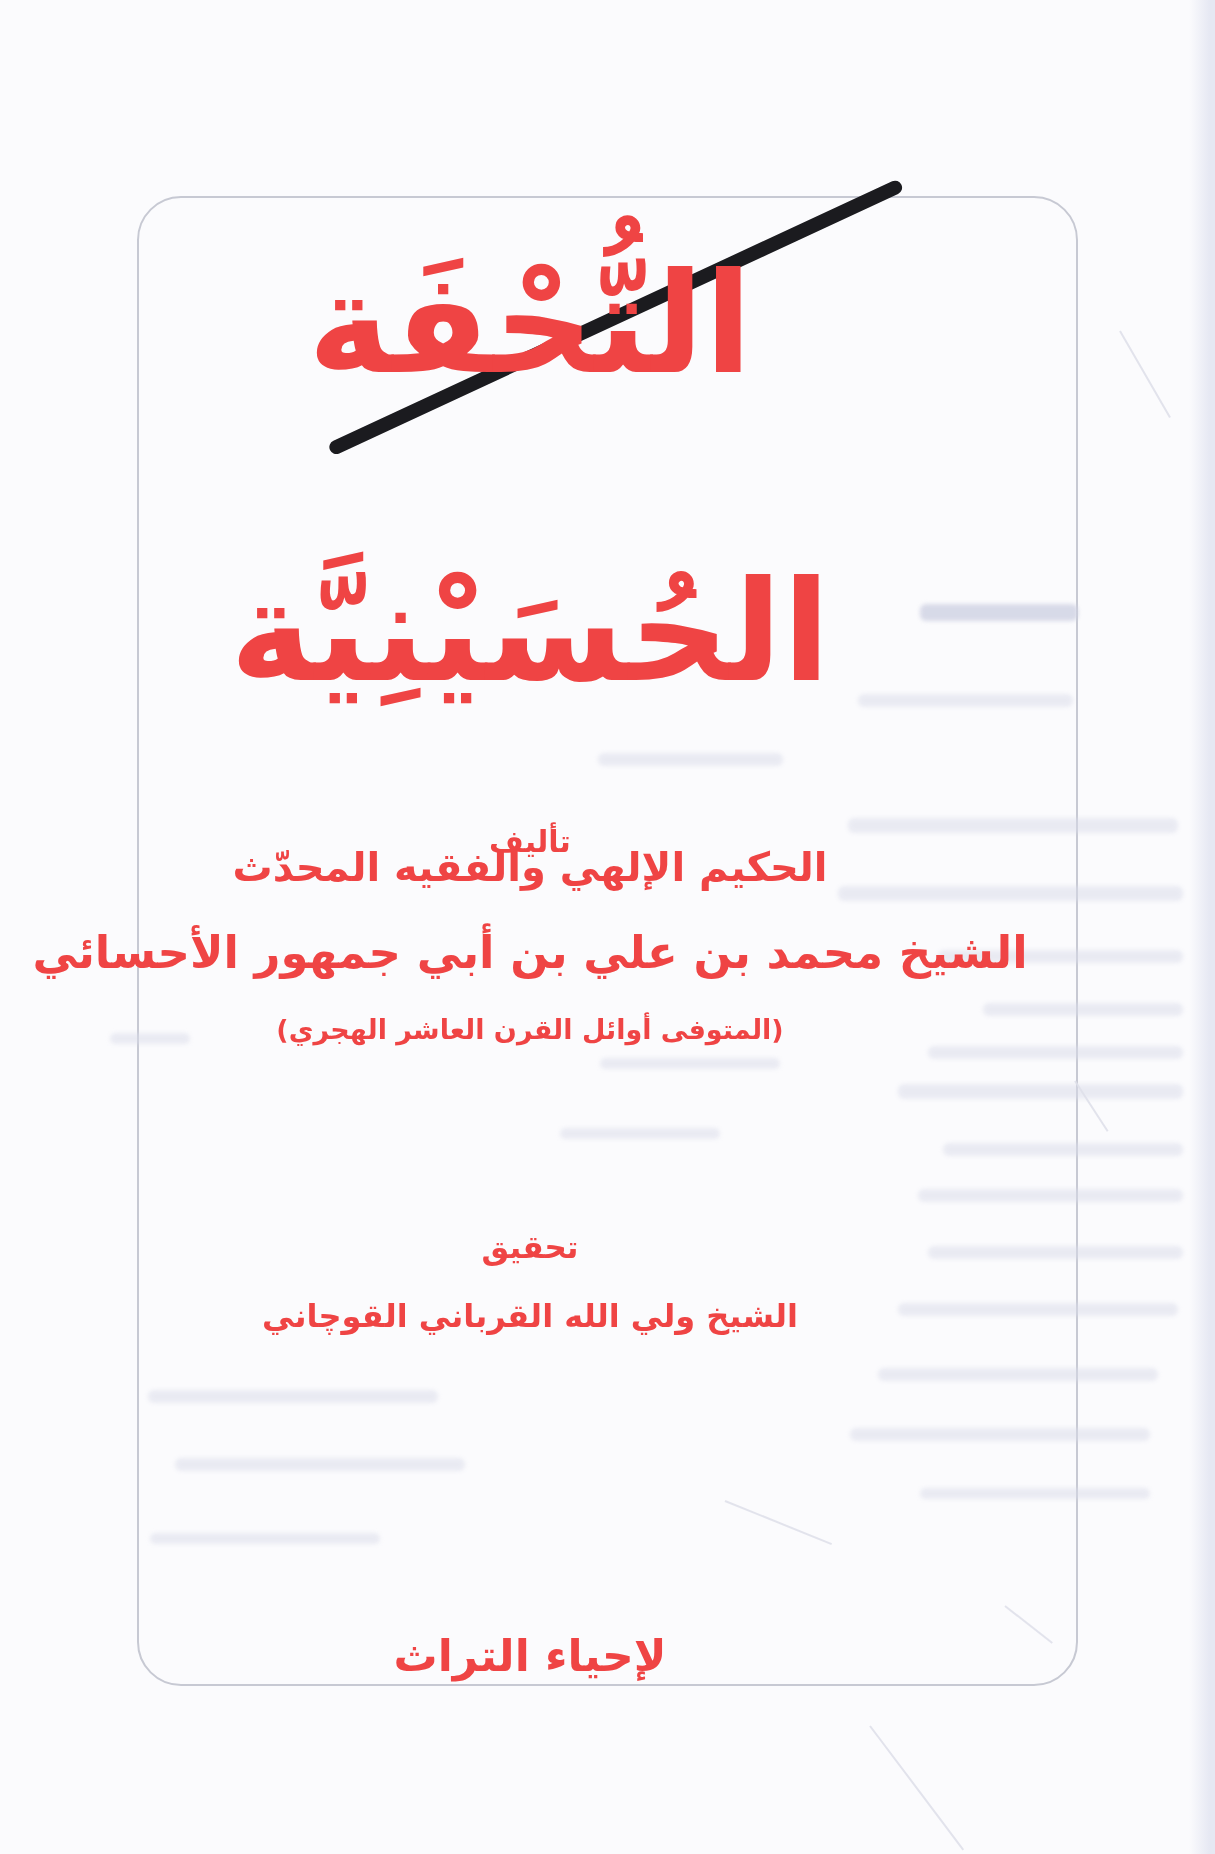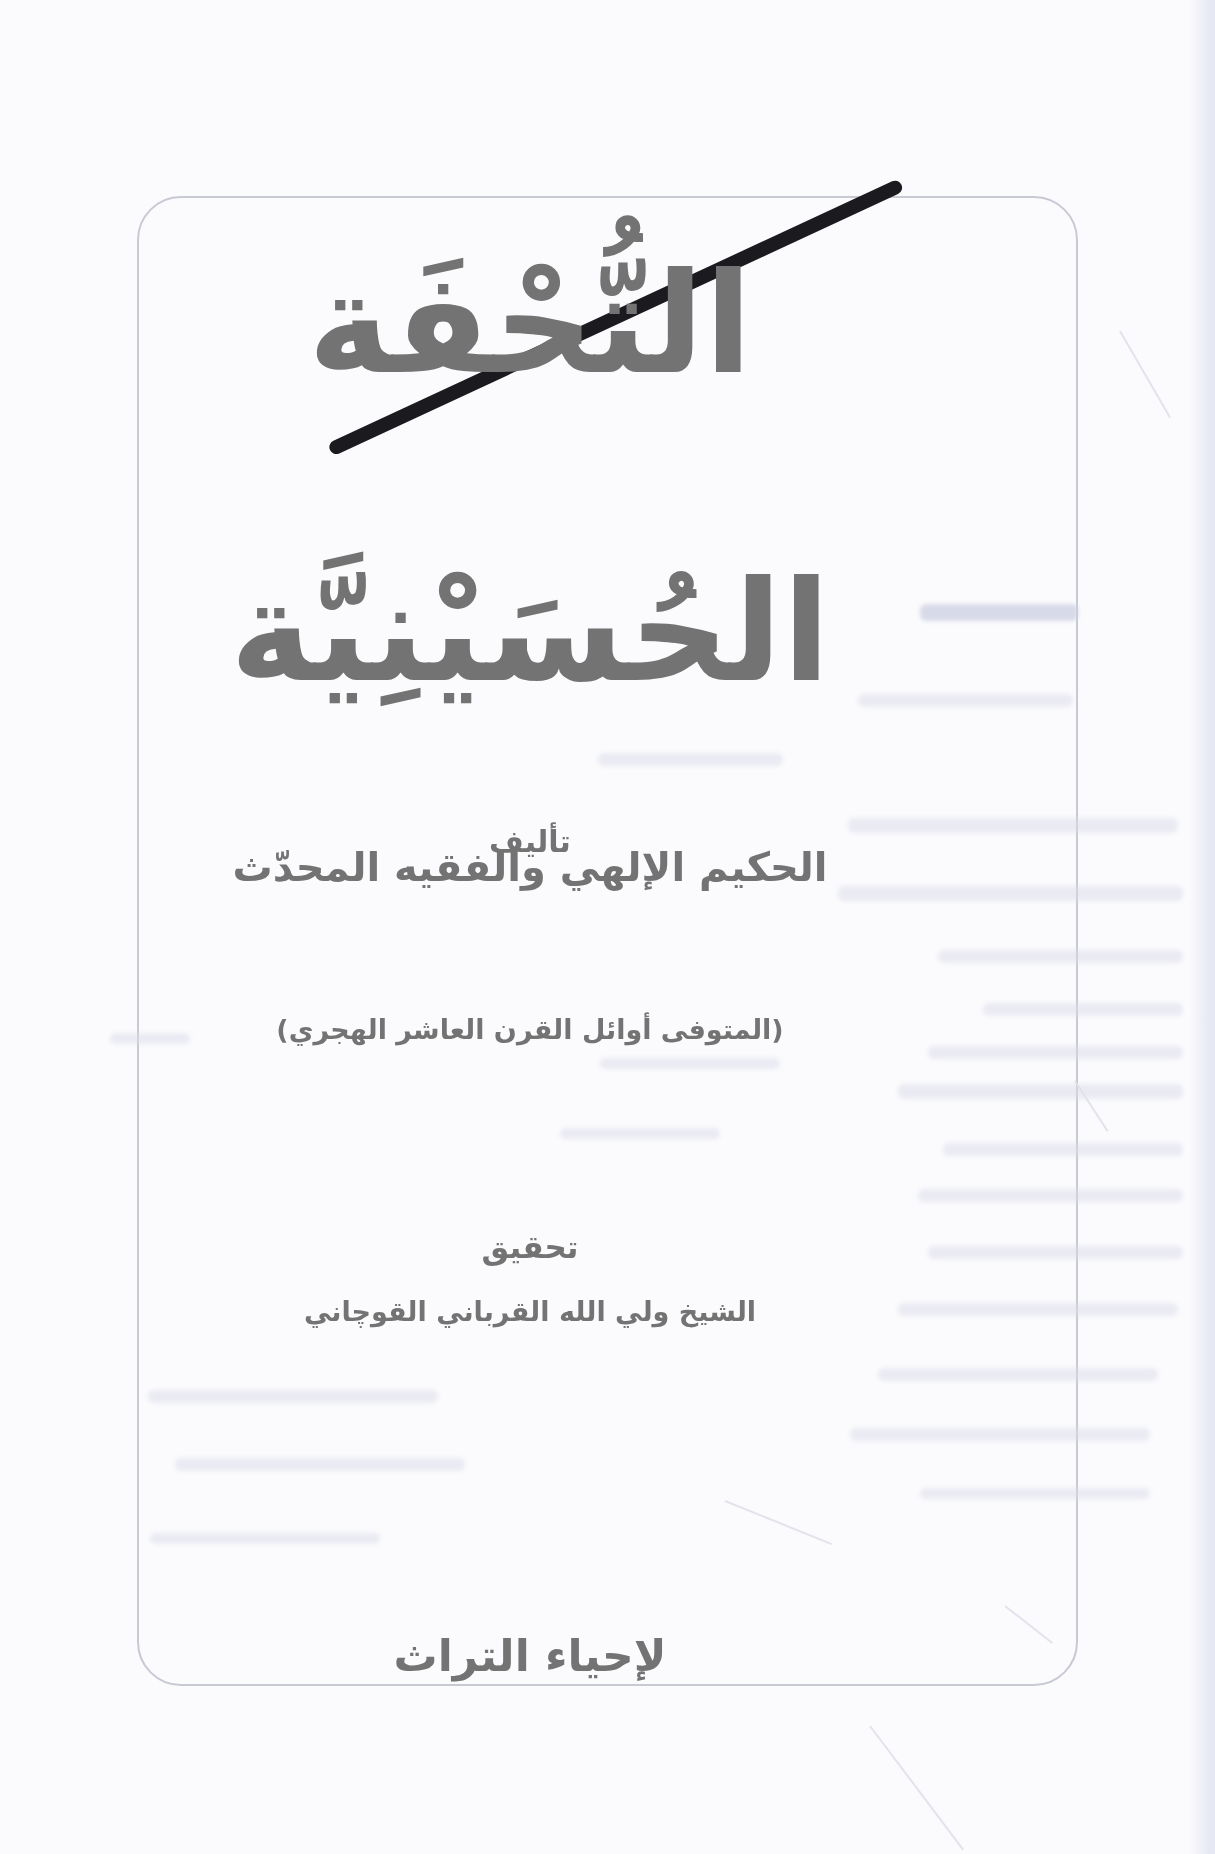--- a/index.html
+++ b/index.html
@@ -28,32 +28,32 @@
     position: absolute; right: 0; top: 0;
     width: 26px; height: 100%;
     background: linear-gradient(to right, rgba(230,232,243,0), #e6e8f3 80%);
   }
   
   .cblock {
     position: absolute;
     left: 8px; width: 1044px;
     text-align: center;
     direction: rtl;
-    color: #737373;
+    color: #ef4444;
     font-weight: bold;
     font-family: "DejaVu Sans", sans-serif;
   }
   .title    { top: 170px;  font-size: 140px; line-height: 2.2; letter-spacing: 0; }
   .subtitle { top: 492px;  font-size: 52px;  line-height: 1.7; }
   .talif    { top: 770px;  font-size: 30px;  line-height: 1.6; margin-top: 48px; }
   .honorific{ top: 833px;  font-size: 40px;  line-height: 1.7; }
   .author   { top: 912px;  font-size: 45px;  line-height: 1.8; }
   .death    { top: 1006px; font-size: 27px;  line-height: 1.8; }
   .tahqiq   { top: 1220px; font-size: 31px;  line-height: 1.8; }
-  .editor   { top: 1288px; font-size: 27px;  line-height: 1.8; }
+  .editor   { top: 1288px; font-size: 32px;  line-height: 1.8; }
   .pub1     { top: 1550px; font-size: 38px;  line-height: 1.8; }
   .pub2     { top: 1616px; font-size: 44px;  line-height: 1.8; }
   
   .sweep {
     position: absolute;
     left: 330px; top: 443px;
     width: 630px; height: 14px;
     background: #1b1b1f;
     border-radius: 8px;
     transform: rotate(-24.9deg);
@@ -116,20 +116,21 @@
   <div class="crease" style="left:1075px;top:1080px;width:60px;transform:rotate(57deg)"></div>
   <div class="crease" style="left:1120px;top:330px;width:100px;transform:rotate(60deg)"></div>
 
   <div class="sweep"></div>
 
   <h1 class="cblock title" dir="rtl">التُّحْفَة الحُسَيْنِيَّة</h1>
 
 
   <div class="cblock talif" dir="rtl">تأليف</div>
   <div class="cblock honorific" dir="rtl">الحكيم الإلهي والفقيه المحدّث</div>
+  <div class="cblock author" dir="rtl">الشيخ محمد بن علي بن أبي جمهور الأحسائي</div>
   <div class="cblock death" dir="rtl">(المتوفى أوائل القرن العاشر الهجري)</div>
 
   <div class="cblock tahqiq" dir="rtl">تحقيق</div>
   <div class="cblock editor" dir="rtl">الشيخ ولي الله القرباني القوچاني</div>
 
   <div class="cblock pub2" dir="rtl">لإحياء التراث</div>
 
 </div>
 
 </body></html>

